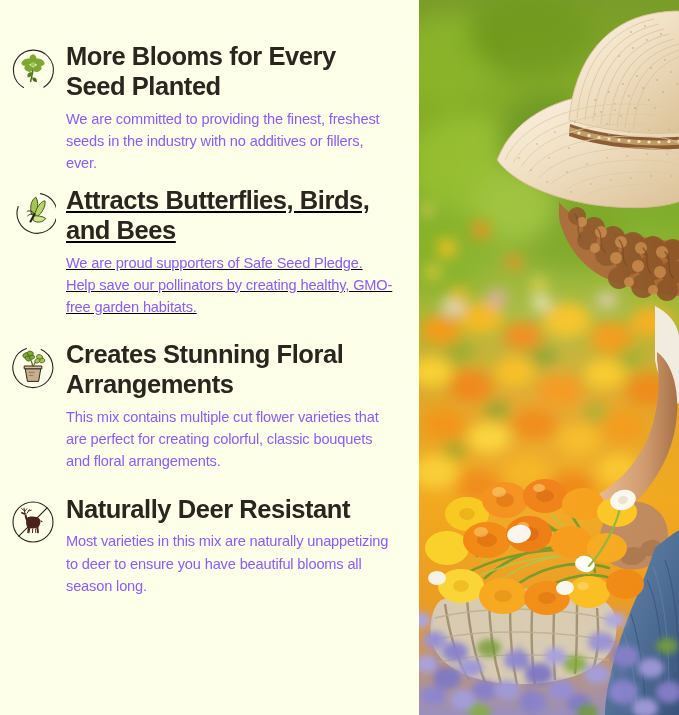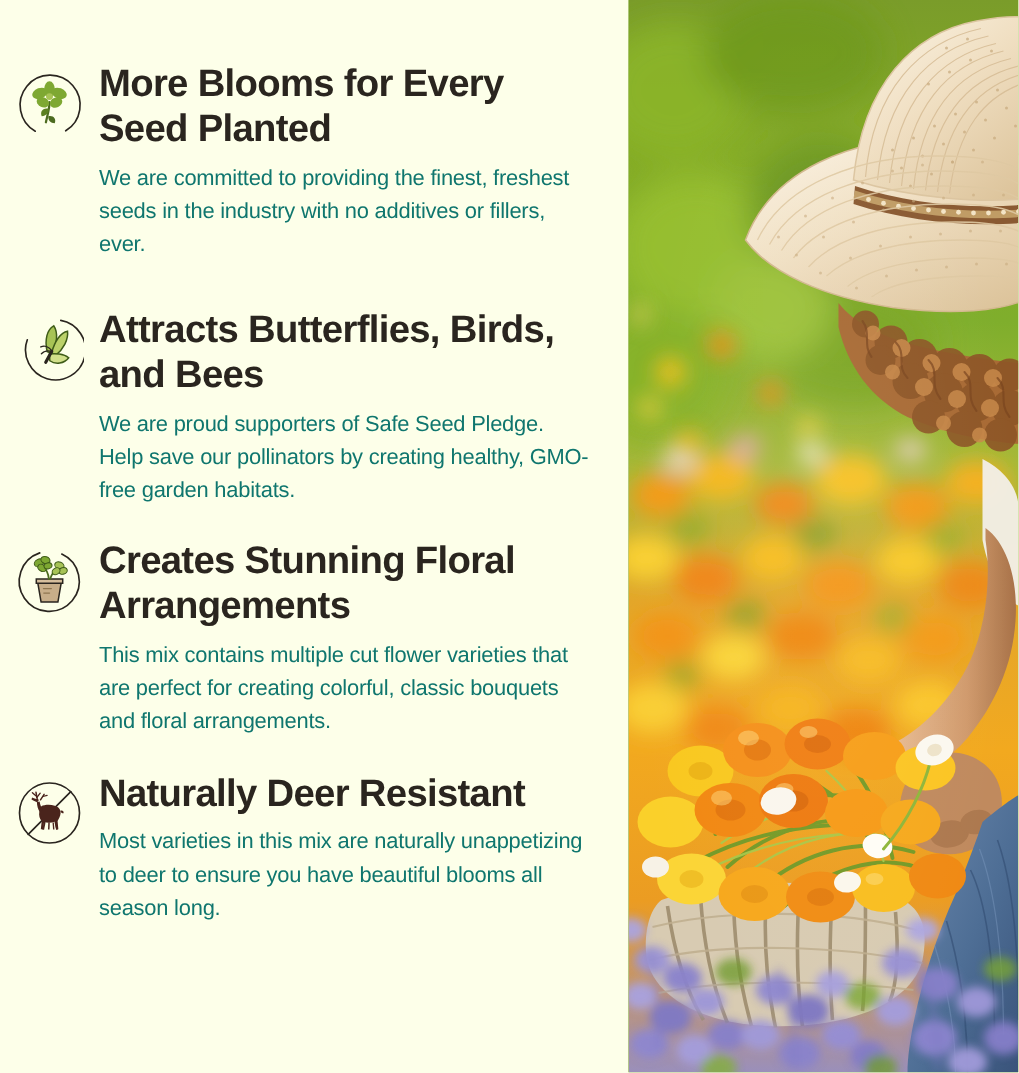--- a/index.html
+++ b/index.html
@@ -48,26 +48,26 @@
     letter-spacing:-0.45px;
     color:#2A251F;
     margin-bottom:6px;
   }
   .feature-desc{
     font-family:"Liberation Sans", sans-serif;
     font-size:14.6px;
     font-weight:normal;
     line-height:1.52;
     letter-spacing:-0.15px;
-    color:#0f766e;
+    color:#8b5cf6;
   }
 
   
   .f1 { margin-top:0px; }
-  .f2 { margin-top:32px; }
+  .f2 { margin-top:12px;text-decoration:underline; }
   .f3 { margin-top:22px; }
   .f4 { margin-top:22px; }
 
   .icon-svg{ display:block; }
 
   
   .photo{
     flex:0 0 260px;
     width:260px; height:715px;
     position:relative;

